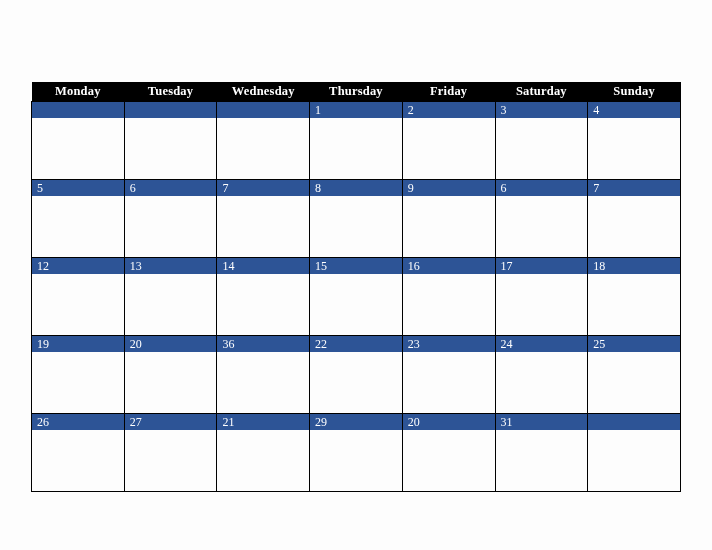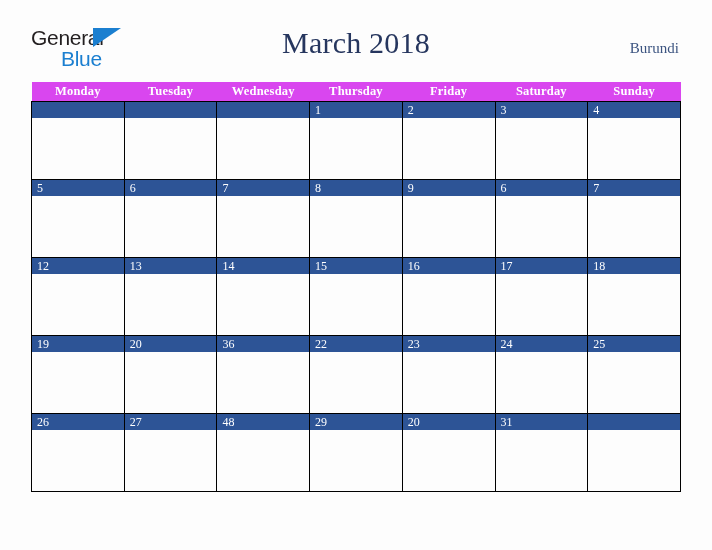--- a/index.html
+++ b/index.html
@@ -84,21 +84,21 @@
   
   .calendar {
     position: absolute;
     left: 31px;
     top: 82px;
     width: 650px;
     border-collapse: collapse;
     table-layout: fixed;
   }
   .calendar th {
-    background: #d946ef;
+    background: #000000;
     color: #ffffff;
     font-size: 12.5px;
     font-weight: bold;
     font-family: "Liberation Serif", serif;
     height: 19px;
     padding: 0;
     text-align: center;
     border: none;
     letter-spacing: 0.2px;
   }
@@ -135,33 +135,20 @@
     display: block;
     height: 61px;
     background: #fdfdfd;
   }
 </style>
 </head>
 <body>
 
 <div class="page">
 
-  <div class="topbar">
-
-    <div class="logo">
-      <span class="logo-row1">General</span>
-      <span class="logo-tri"></span>
-      <span class="logo-row2">Blue</span>
-    </div>
-
-    <div class="cal-title">March 2018</div>
-
-    <div class="country">Burundi</div>
-
-  </div>
 
   <table class="calendar">
     <thead>
       <tr>
         <th>Monday</th>
         <th>Tuesday</th>
         <th>Wednesday</th>
         <th>Thursday</th>
         <th>Friday</th>
         <th>Saturday</th>
@@ -358,21 +345,21 @@
             </div>
           </td>
         <td>
             <div class="daycell">
               <span class="daynum-band">27</span>
               <span class="daybody"></span>
             </div>
           </td>
         <td>
             <div class="daycell">
-              <span class="daynum-band">48</span>
+              <span class="daynum-band">21</span>
               <span class="daybody"></span>
             </div>
           </td>
         <td>
             <div class="daycell">
               <span class="daynum-band">29</span>
               <span class="daybody"></span>
             </div>
           </td>
         <td>

